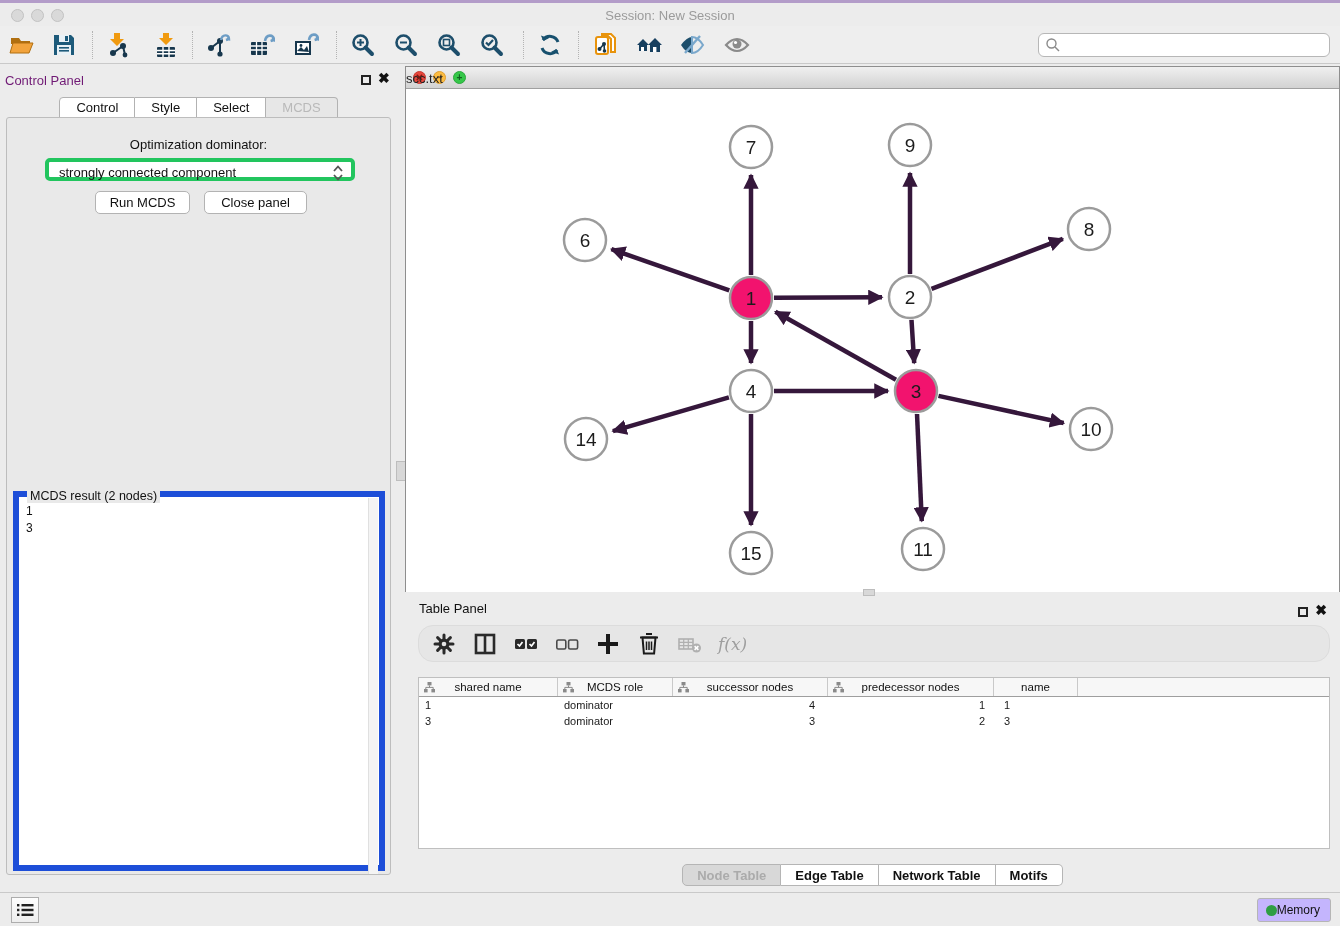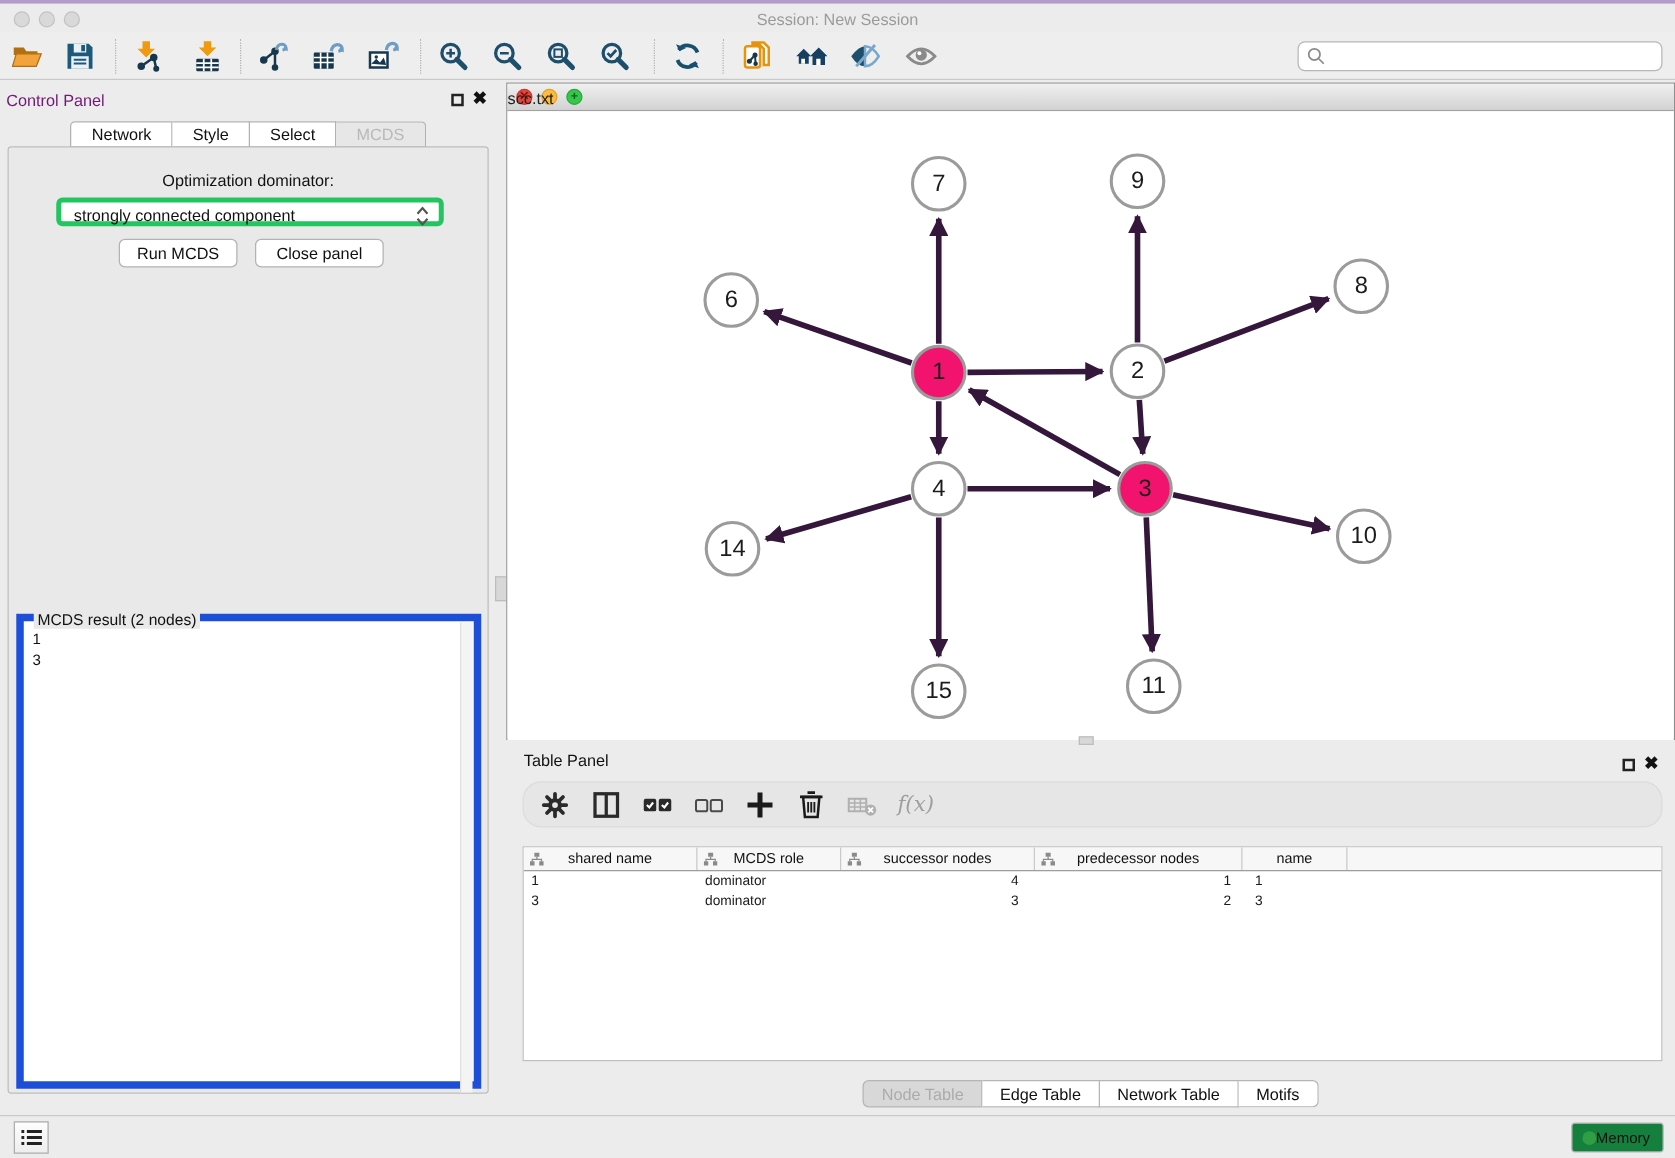--- a/index.html
+++ b/index.html
@@ -64,29 +64,29 @@
   .gh-cell { position:relative; border-right:1px solid #c9c9c9; font-size:11.5px; color:#111; text-align:center; line-height:18px; }
   .gh-icon { position:absolute; left:5px; top:4px; }
   .grid-row { display:flex; height:16px; font-size:11px; color:#1a1a1a; }
   .gr-cell { line-height:16px; white-space:nowrap; overflow:hidden; }
   .c0 { width:139px; } .c1 { width:115px; } .c2 { width:155px; } .c3 { width:166px; } .c4 { width:84px; } .cf { flex:1; border-right:none; }
   .al { padding-left:6px; text-align:left; }
   .ar2 { padding-right:13px; text-align:right; }
   .ar3 { padding-right:9px; text-align:right; }
   .al4 { padding-left:10px; text-align:left; }
   .tp-tabs { position:absolute; left:0; top:268px; width:100%; display:flex; justify-content:center; }
-  .tp-tab { height:22px; padding:0 14px; background:#ffffff; border:1px solid #b5b5b5; border-left:none; font-size:13px; font-weight:normal; line-height:21px; color:#111; }
+  .tp-tab { height:22px; padding:0 14px; background:#ffffff; border:1px solid #b5b5b5; border-left:none; font-size:13px; font-weight:bold; line-height:21px; color:#111; }
   .tp-tab:first-child { border-left:1px solid #b5b5b5; border-top-left-radius:5px; border-bottom-left-radius:5px; }
   .tp-tab:last-child { border-top-right-radius:5px; border-bottom-right-radius:5px; }
   .tp-tab.selected { background:#d8d8d8; color:#ababab; }
 
   
   .statusbar { position:absolute; left:0; top:892px; width:1340px; height:34px; background:#ececec; border-top:1px solid #c9c9c9; }
   .status-list-btn { position:absolute; left:11px; top:4px; width:28px; height:26px; background:linear-gradient(#fdfdfd,#eeeeee); border:1px solid #adadad; display:flex; align-items:center; justify-content:center; }
-  .memory-btn { position:absolute; right:9px; top:5px; height:24px; padding:0 10px 0 8px; background:#15803d; border:1px solid #b5b5b5; border-radius:3px; display:flex; align-items:center; gap:0; font-size:12px; color:#111; }
+  .memory-btn { position:absolute; right:9px; top:5px; height:24px; padding:0 10px 0 8px; background:#c4b5fd; border:1px solid #b5b5b5; border-radius:3px; display:flex; align-items:center; gap:0; font-size:12px; color:#111; }
   .memory-dot { width:11px; height:11px; border-radius:50%; }
 </style>
 </head>
 <body>
 
 <div class="accent-strip"></div>
 <div class="titlebar">
   <div class="tl" style="left:11px"></div>
   <div class="tl" style="left:31px"></div>
   <div class="tl" style="left:51px"></div>
@@ -207,21 +207,21 @@
     </svg>
     <input type="text" placeholder="" style="">
   </div>
 </div>
 
 <div class="control-panel">
   <div class="cp-title">Control Panel</div>
   <div class="panel-float" style="left:361px"></div>
   <div class="panel-close" style="left:378px">✖</div>
   <div class="cp-tabs">
-    <div class="tab">Network</div>
+    <div class="tab">Control</div>
     <div class="tab">Style</div>
     <div class="tab">Select</div>
     <div class="tab selected">MCDS</div>
   </div>
   <div class="cp-body">
     <div class="opt-label">Optimization dominator:</div>
     <div class="cp-select">
       <span>strongly connected component</span>
       <svg class="chevrons" width="10" height="16" viewBox="0 0 10 16">
         <path d="M1 6 L5 1.5 L9 6" fill="none" stroke="#555" stroke-width="1.8"></path>

